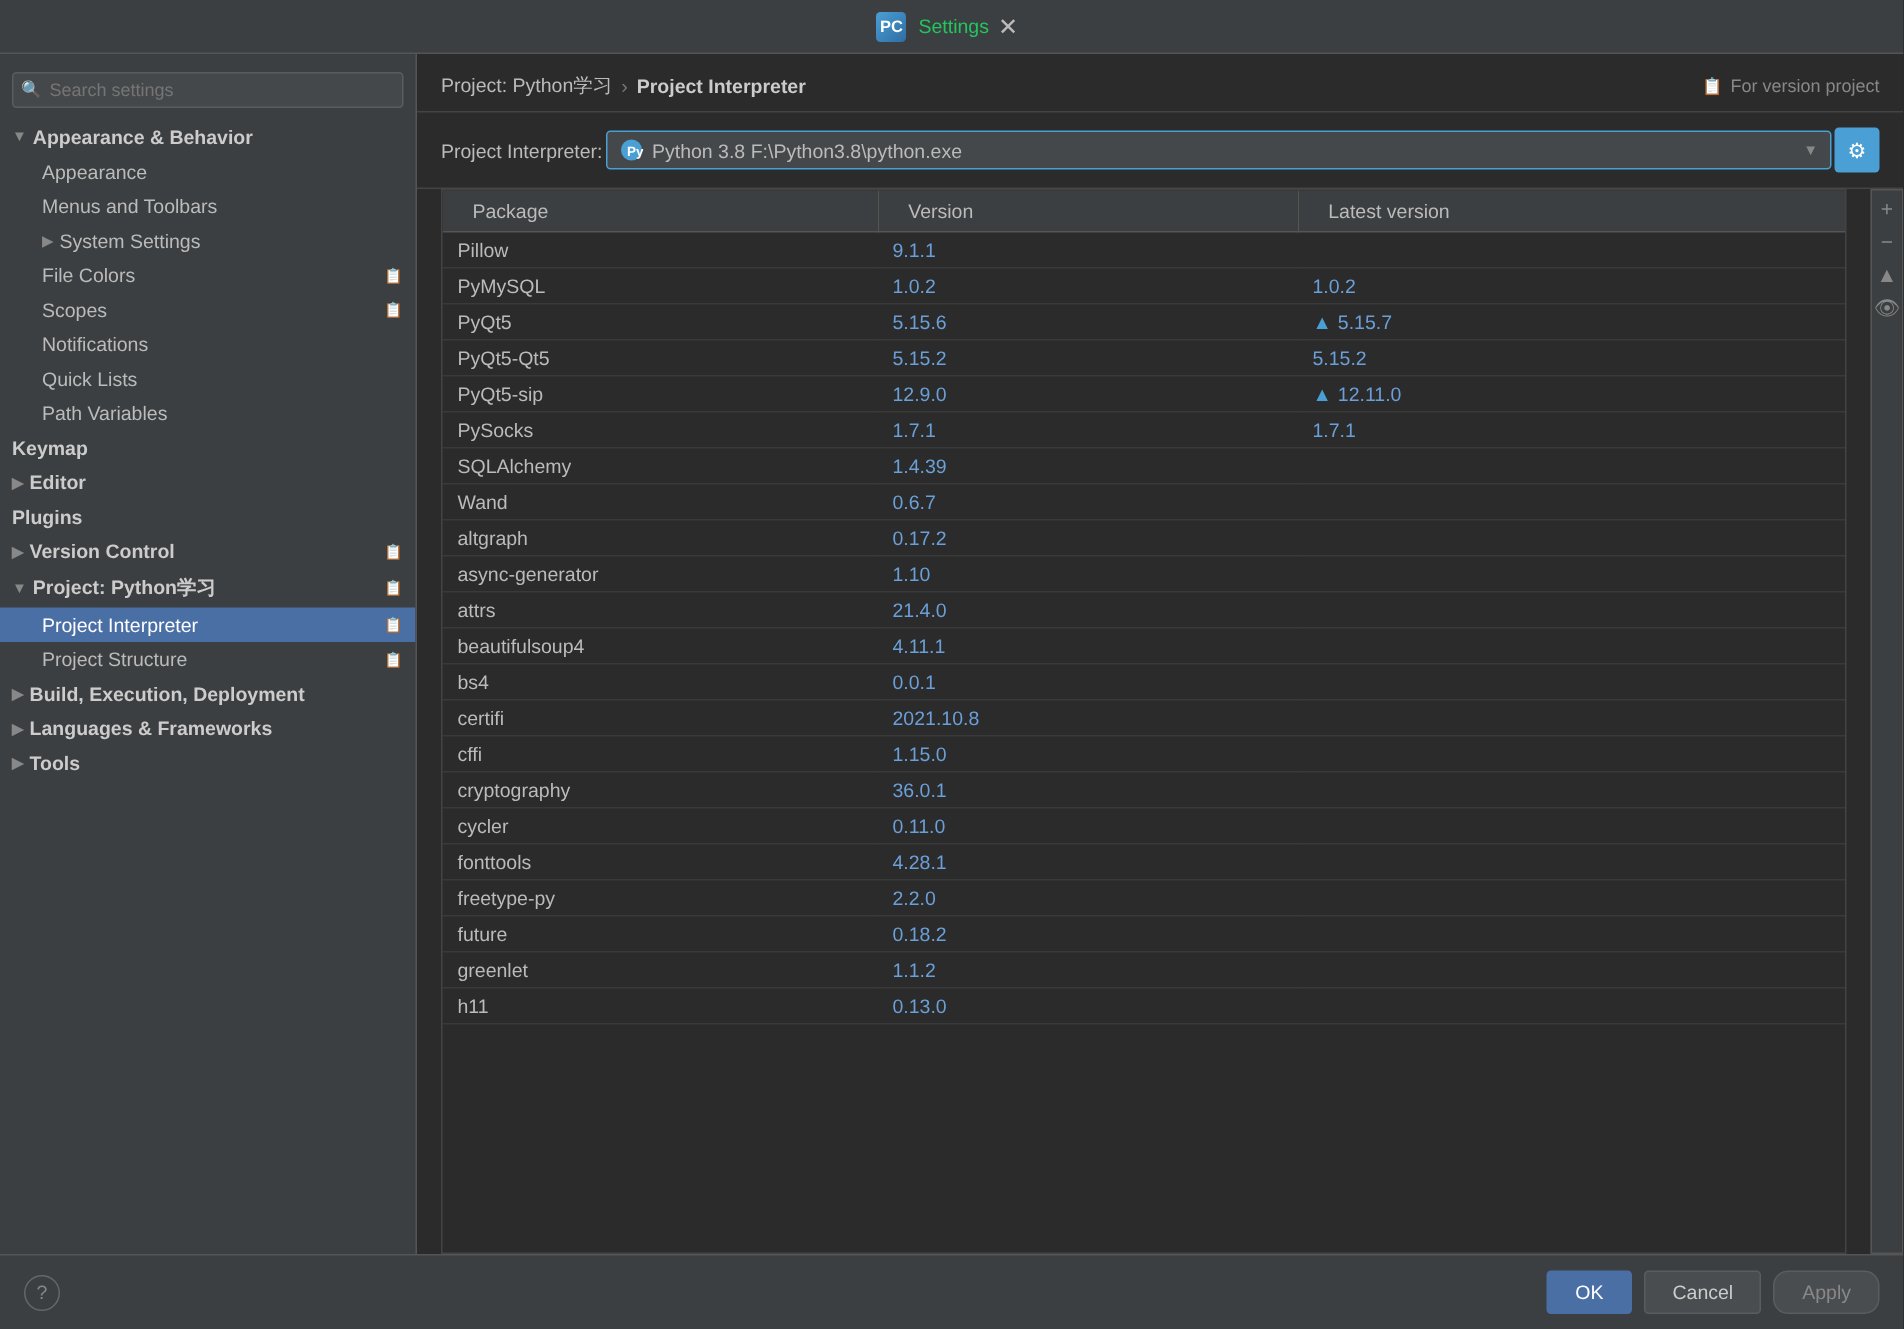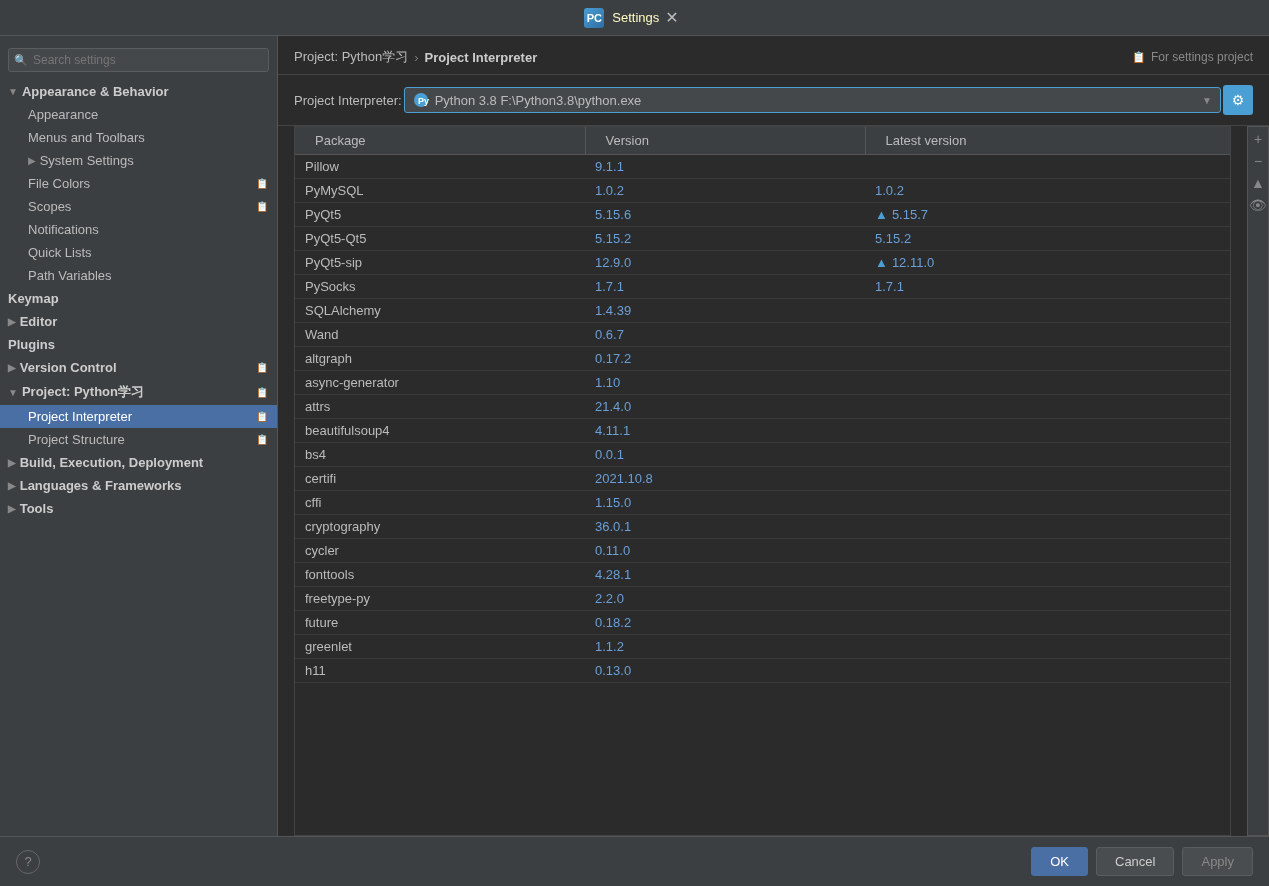--- a/index.html
+++ b/index.html
@@ -34,21 +34,21 @@
       background: linear-gradient(135deg, #4a9fd4, #2e6da4);
       border-radius: 3px;
       display: flex;
       align-items: center;
       justify-content: center;
       font-size: 11px;
       font-weight: bold;
       color: white;
     }
     .title-bar-title {
-      color: #fef9c3;
+      color: #22c55e;
       font-size: 13px;
     }
     .title-bar-close {
       color: #bbbbbb;
       cursor: pointer;
       font-size: 16px;
       padding: 2px 6px;
     }
 
     
@@ -337,20 +337,21 @@
     }
     .btn-cancel {
       background: #4a4d4f;
       color: #cccccc;
       border-color: #5a5c5e;
     }
     .btn-apply {
       background: #4a4d4f;
       color: #888888;
       border-color: #5a5c5e;
+      border-radius: 10px;
     }
 
     
     .packages-table::-webkit-scrollbar { width: 8px; }
     .packages-table::-webkit-scrollbar-track { background: #3c3f41; }
     .packages-table::-webkit-scrollbar-thumb { background: #666; border-radius: 4px; }
 
     .sidebar::-webkit-scrollbar { width: 6px; }
     .sidebar::-webkit-scrollbar-track { background: #3c3f41; }
     .sidebar::-webkit-scrollbar-thumb { background: #666; border-radius: 3px; }
@@ -459,21 +460,21 @@
   </div>
 
   <div class="content-area">
 
     <div class="breadcrumb-header">
       <span class="breadcrumb-text">Project: Python学习</span>
       <span class="breadcrumb-separator">›</span>
       <span class="breadcrumb-current">Project Interpreter</span>
       <div class="breadcrumb-tag">
         <span class="tag-icon">📋</span>
-        <span>For settings project</span>
+        <span>For version project</span>
       </div>
     </div>
 
     <div class="interpreter-row">
       <span class="interpreter-label">Project Interpreter:</span>
       <div class="interpreter-dropdown">
         <svg class="python-icon" viewBox="0 0 16 16">
           <circle cx="8" cy="8" r="7" fill="#4a9fd4"></circle>
           <text x="5" y="12" font-size="9" fill="white" font-weight="bold">Py</text>
         </svg>

